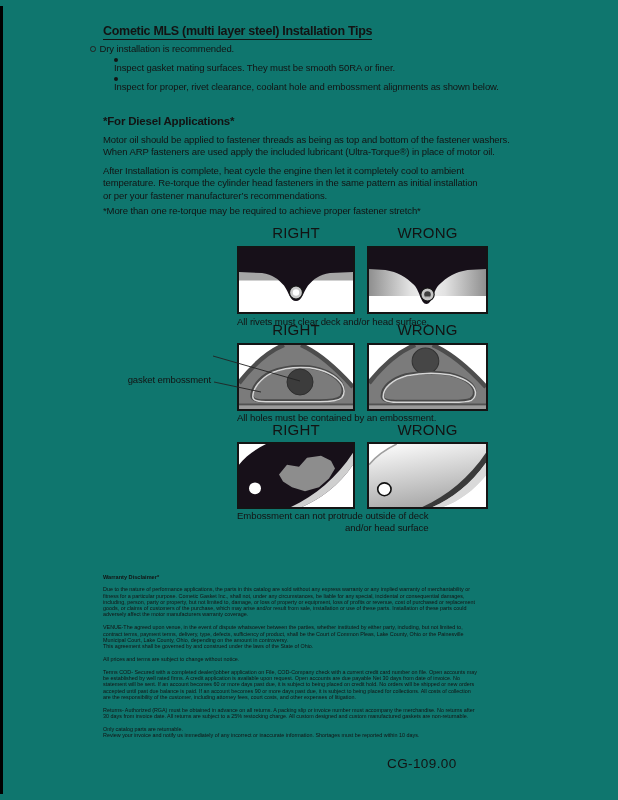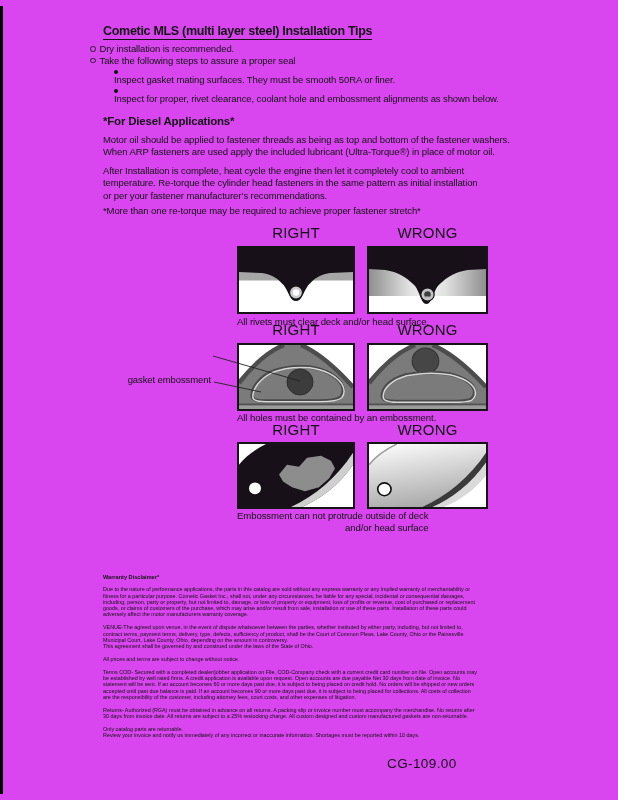--- a/index.html
+++ b/index.html
@@ -1,16 +1,16 @@
 <!DOCTYPE html>
 <html><head>
 <meta charset="utf-8">
 <style>
   html,body{margin:0;padding:0;background:#ffffff;}
-  .page{position:relative;width:618px;height:800px;background:#d946ef;overflow:hidden;
+  .page{position:relative;width:618px;height:800px;background:#0f766e;overflow:hidden;
         font-family:"Liberation Sans",sans-serif;color:#131313;}
   .left-rule{position:absolute;left:0;top:6px;width:3px;height:788px;background:#000;}
   .pre{white-space:pre-line;}
 
   .title{position:absolute;left:103px;top:24px;margin:0;font-size:12.5px;font-weight:bold;
          letter-spacing:-0.3px;border-bottom:1.5px solid #131313;padding-bottom:1px;line-height:14px;}
 
   .tips{position:absolute;left:90px;top:43px;margin:0;padding:0;list-style:none;
         font-size:9.5px;letter-spacing:-0.1px;line-height:11.6px;width:440px;}
   .tips li{display:flex;align-items:flex-start;}
@@ -50,24 +50,20 @@
 
 <div class="page">
   <div class="left-rule"></div>
 
   <h1 class="title">Cometic MLS (multi layer steel) Installation Tips</h1>
 
   <ul class="tips">
     <li>
       <span class="o-bullet"></span>
       <span>Dry installation is recommended.</span>
-    </li>
-    <li>
-      <span class="o-bullet"></span>
-      <span>Take the following steps to assure a proper seal</span>
     </li>
     <li class="sub" style="display:block;">
       <ul class="tips sub" style="position:static;">
         <li>
           <span class="f-bullet"></span>
           <span>Inspect gasket mating surfaces.  They must be smooth 50RA or finer.</span>
         </li>
         <li>
           <span class="f-bullet"></span>
           <span>Inspect for proper, rivet clearance, coolant hole and embossment alignments as shown below.</span>

